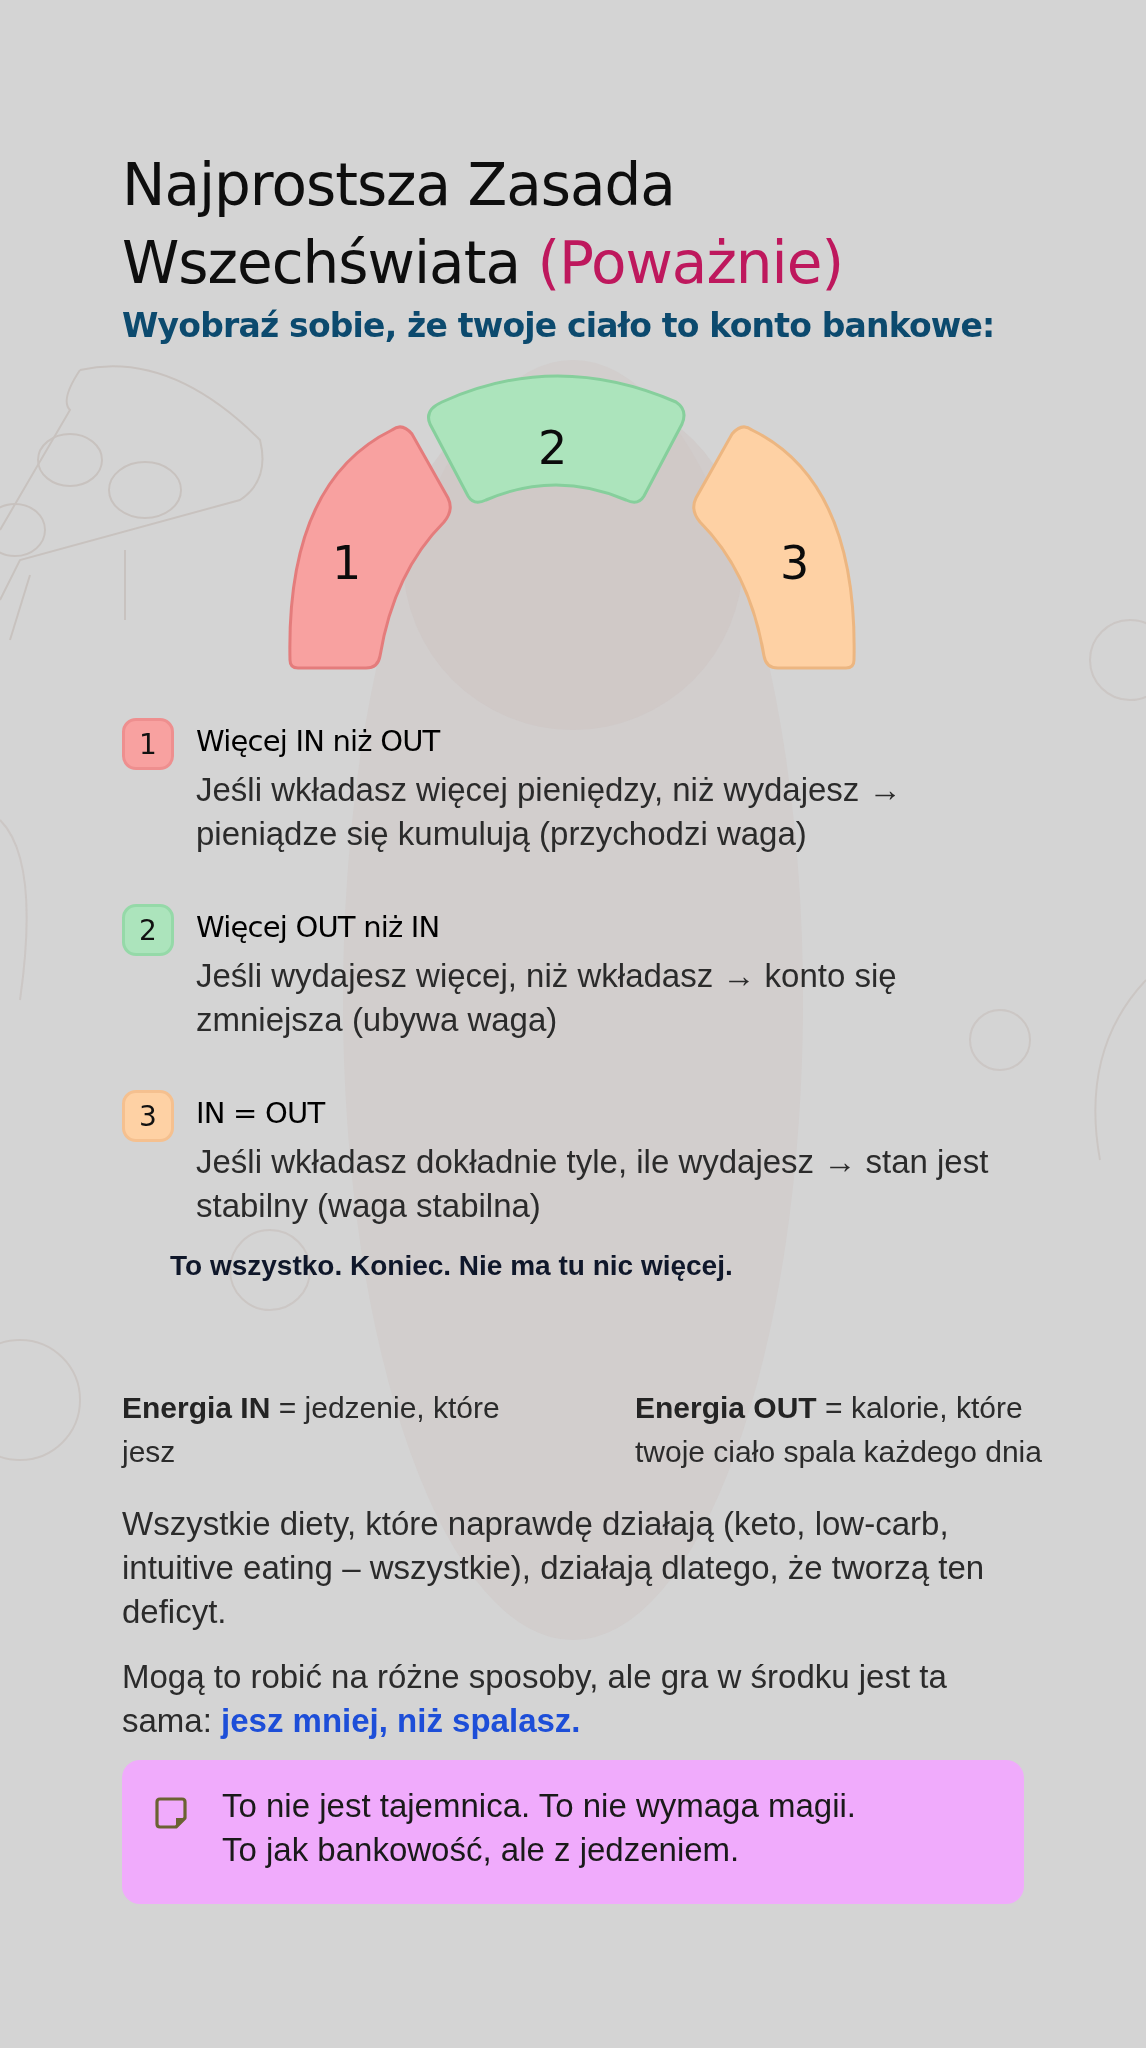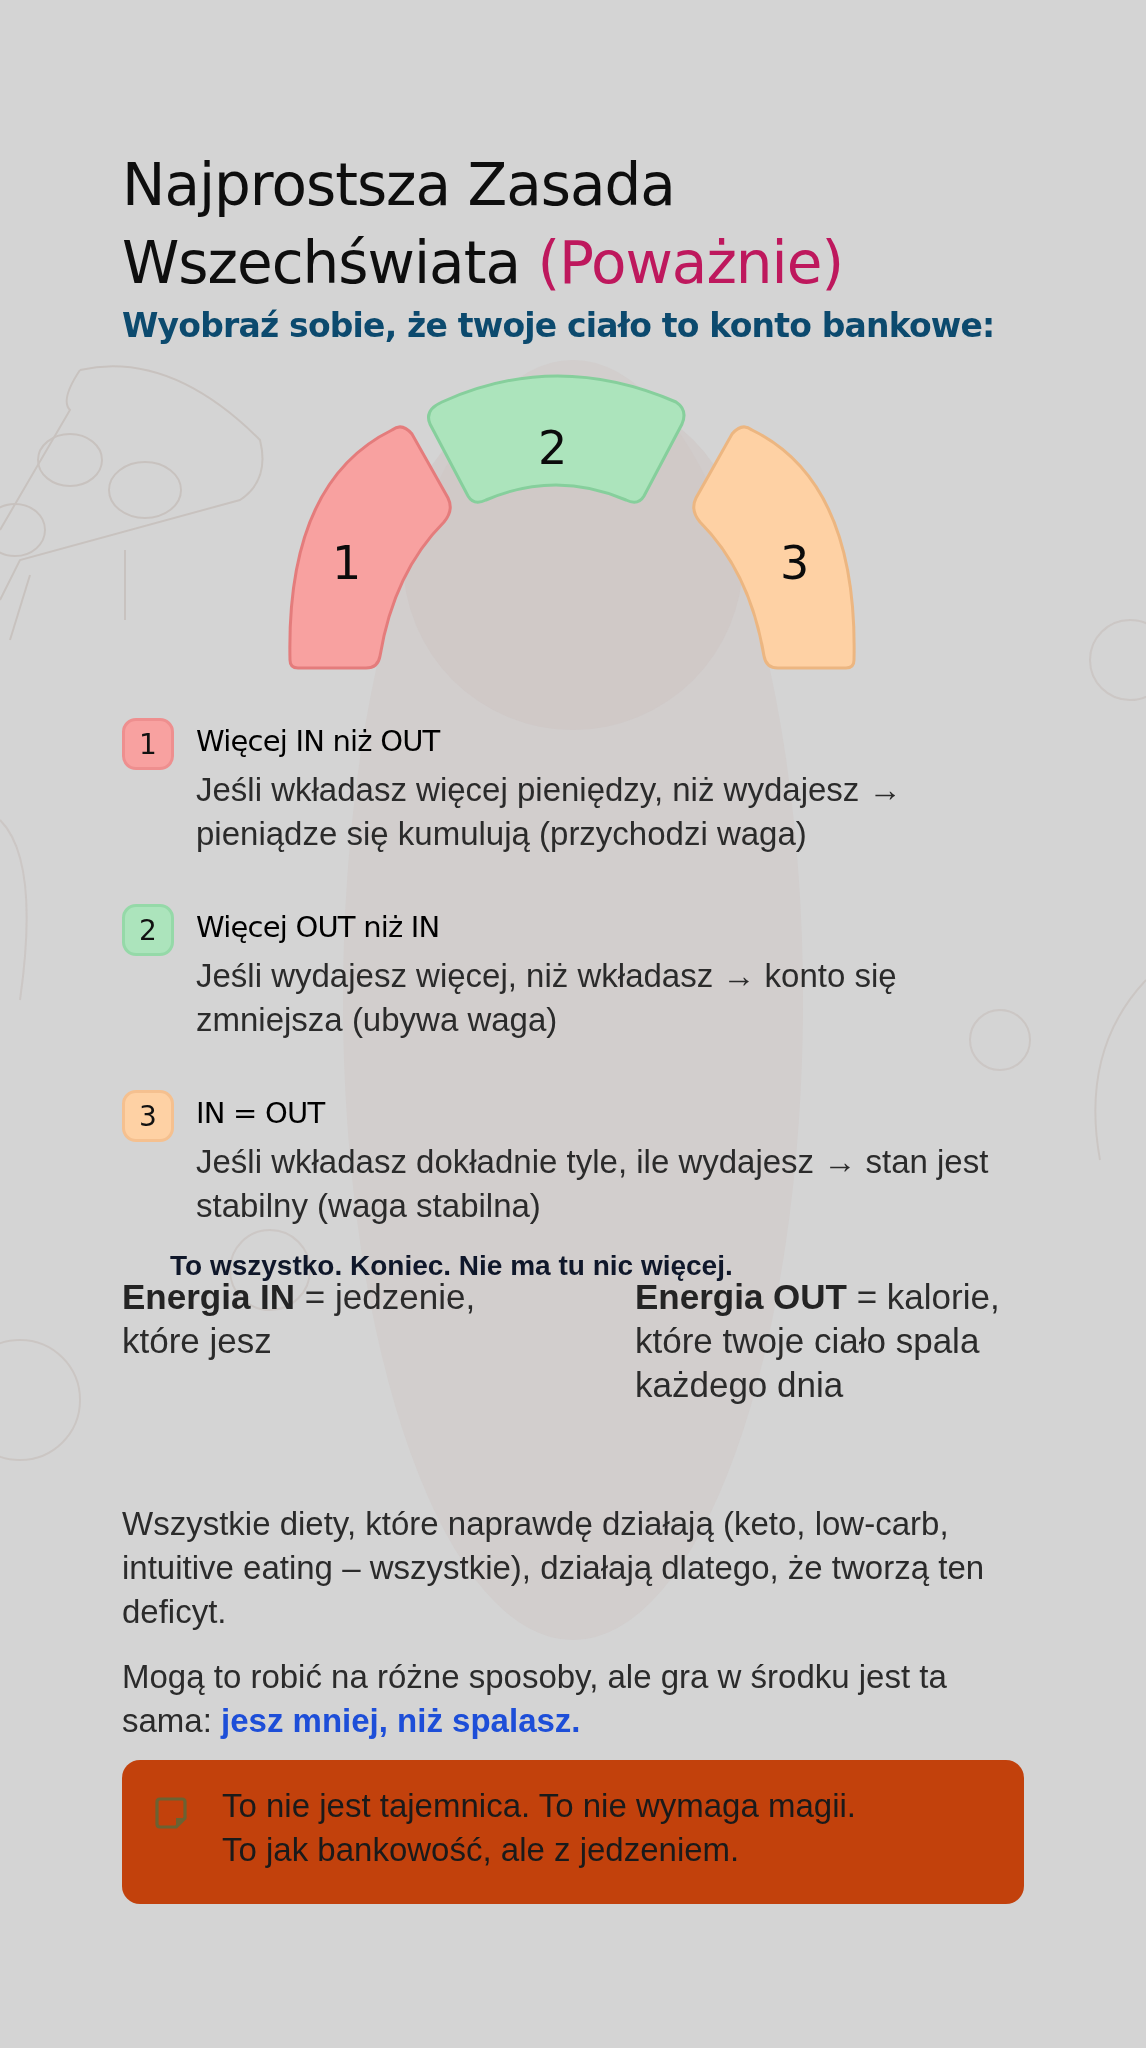--- a/index.html
+++ b/index.html
@@ -38,27 +38,27 @@
   }
   .item-desc {
     position:absolute; left:74px; top:50px; width:840px;
     font-size:33px; line-height:44px; color:#2b2b2b;
   }
   .bold-line {
     position:absolute; left:0; top:1250px; font-weight:700; font-size:28px; color:#0f172a;
     white-space:nowrap;
     margin-left:48px;
   }
-  .energy { position:absolute; top:1275px; font-size:35px; line-height:44px; color:#2b2b2b; }
+  .energy { position:absolute; top:1386px; font-size:30px; line-height:44px; color:#2b2b2b; }
   .energy b { color:#242424; }
   .para { position:absolute; left:0; width:902px; font-size:33px; line-height:44px; color:#2b2b2b; }
   .para b { color:#1d4ed8; }
   .note {
     position:absolute; left:0; top:1760px; width:902px; height:144px;
-    background:#c2410c; border-radius:18px;
+    background:#f0abfc; border-radius:18px;
   }
   .note-icon { position:absolute; left:32px; top:36px; width:34px; height:34px; }
   .note-text {
     position:absolute; left:100px; top:24px; width:780px;
     font-size:33px; line-height:44px; color:#1a1a1a;
   }
 </style>
 </head>
 <body>
 

